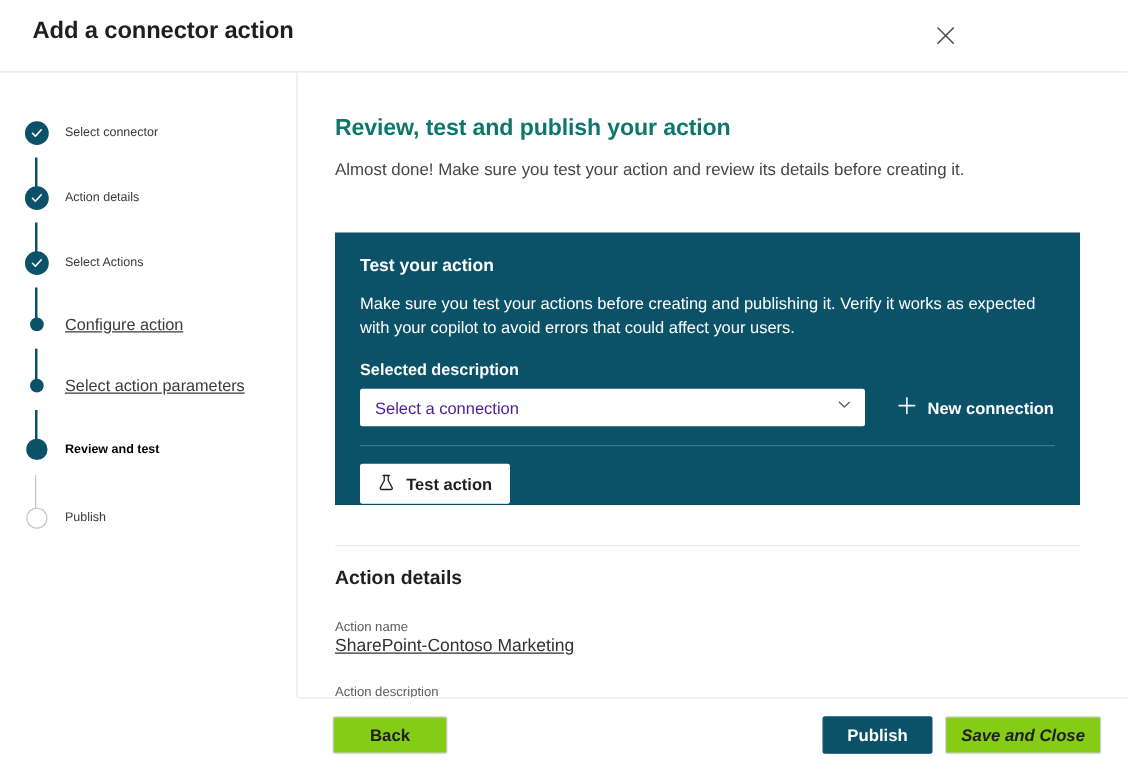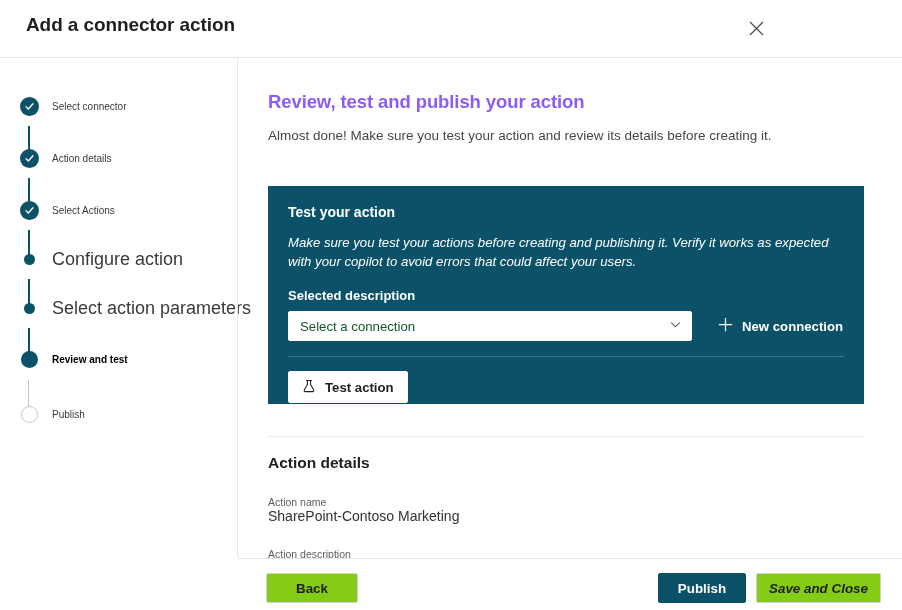--- a/index.html
+++ b/index.html
@@ -122,22 +122,23 @@
     background: #ffffff;
     box-sizing: border-box;
   }
   .step-label {
     margin-left: 12px;
     font-size: 10px;
     color: #3b3a39;
     white-space: nowrap;
   }
   .step-label.small {
-    font-size: 18px;
+    font-size: 13px;
     color: #3b3a39;
+    text-decoration: underline;
   }
   .step-label.current {
     font-weight: bold;
     color: #000000;
   }
   .connector-line {
     position: absolute;
     left: 28px;
     width: 1.6px;
     background: #0b5269;
@@ -155,21 +156,21 @@
     width: 664px;
     height: 500px;
     overflow: hidden;
   }
   .main-title {
     position: absolute;
     left: 30px;
     top: 33px;
     font-size: 18.5px;
     font-weight: bold;
-    color: #8b5cf6;
+    color: #0f766e;
     letter-spacing: -0.1px;
   }
   .main-subtitle {
     position: absolute;
     left: 30px;
     top: 70px;
     font-size: 13.5px;
     color: #484644;
   }
 
@@ -189,21 +190,20 @@
     font-weight: bold;
     color: #ffffff;
     margin: 0 0 13px 0;
   }
   .test-card-body {
     font-size: 13.2px;
     color: #ffffff;
     line-height: 19px;
     width: 566px;
     margin: 12px 0 17px 0;
-    font-style: italic;
   }
   .conn-label {
     font-size: 13px;
     font-weight: bold;
     color: #ffffff;
     margin-bottom: 8px;
   }
   .conn-row {
     display: flex;
     align-items: center;
@@ -216,21 +216,21 @@
     border-radius: 2px;
     box-sizing: border-box;
     display: flex;
     align-items: center;
     justify-content: space-between;
     padding: 0 9px 0 11px;
     cursor: pointer;
   }
   .conn-select-text {
     font-size: 13.2px;
-    color: #14532d;
+    color: #4c1d95;
   }
   .chevron { color: #605e5c; display:block; }
   .new-connection {
     margin-left: 26px;
     display: flex;
     align-items: center;
     color: #ffffff;
     font-size: 13.2px;
     font-weight: bold;
     cursor: pointer;
@@ -288,20 +288,21 @@
     position: absolute;
     left: 30px;
     font-size: 10.5px;
     color: #605e5c;
   }
   .field-value {
     position: absolute;
     left: 30px;
     font-size: 14px;
     color: #323130;
+    text-decoration: underline;
   }
   .fl-name { top: 438px; }
   .fv-name { top: 450px; }
   .fl-desc { top: 490px; }
 
   
   .footer-divider {
     position: absolute;
     left: 238px;
     top: 558px;

